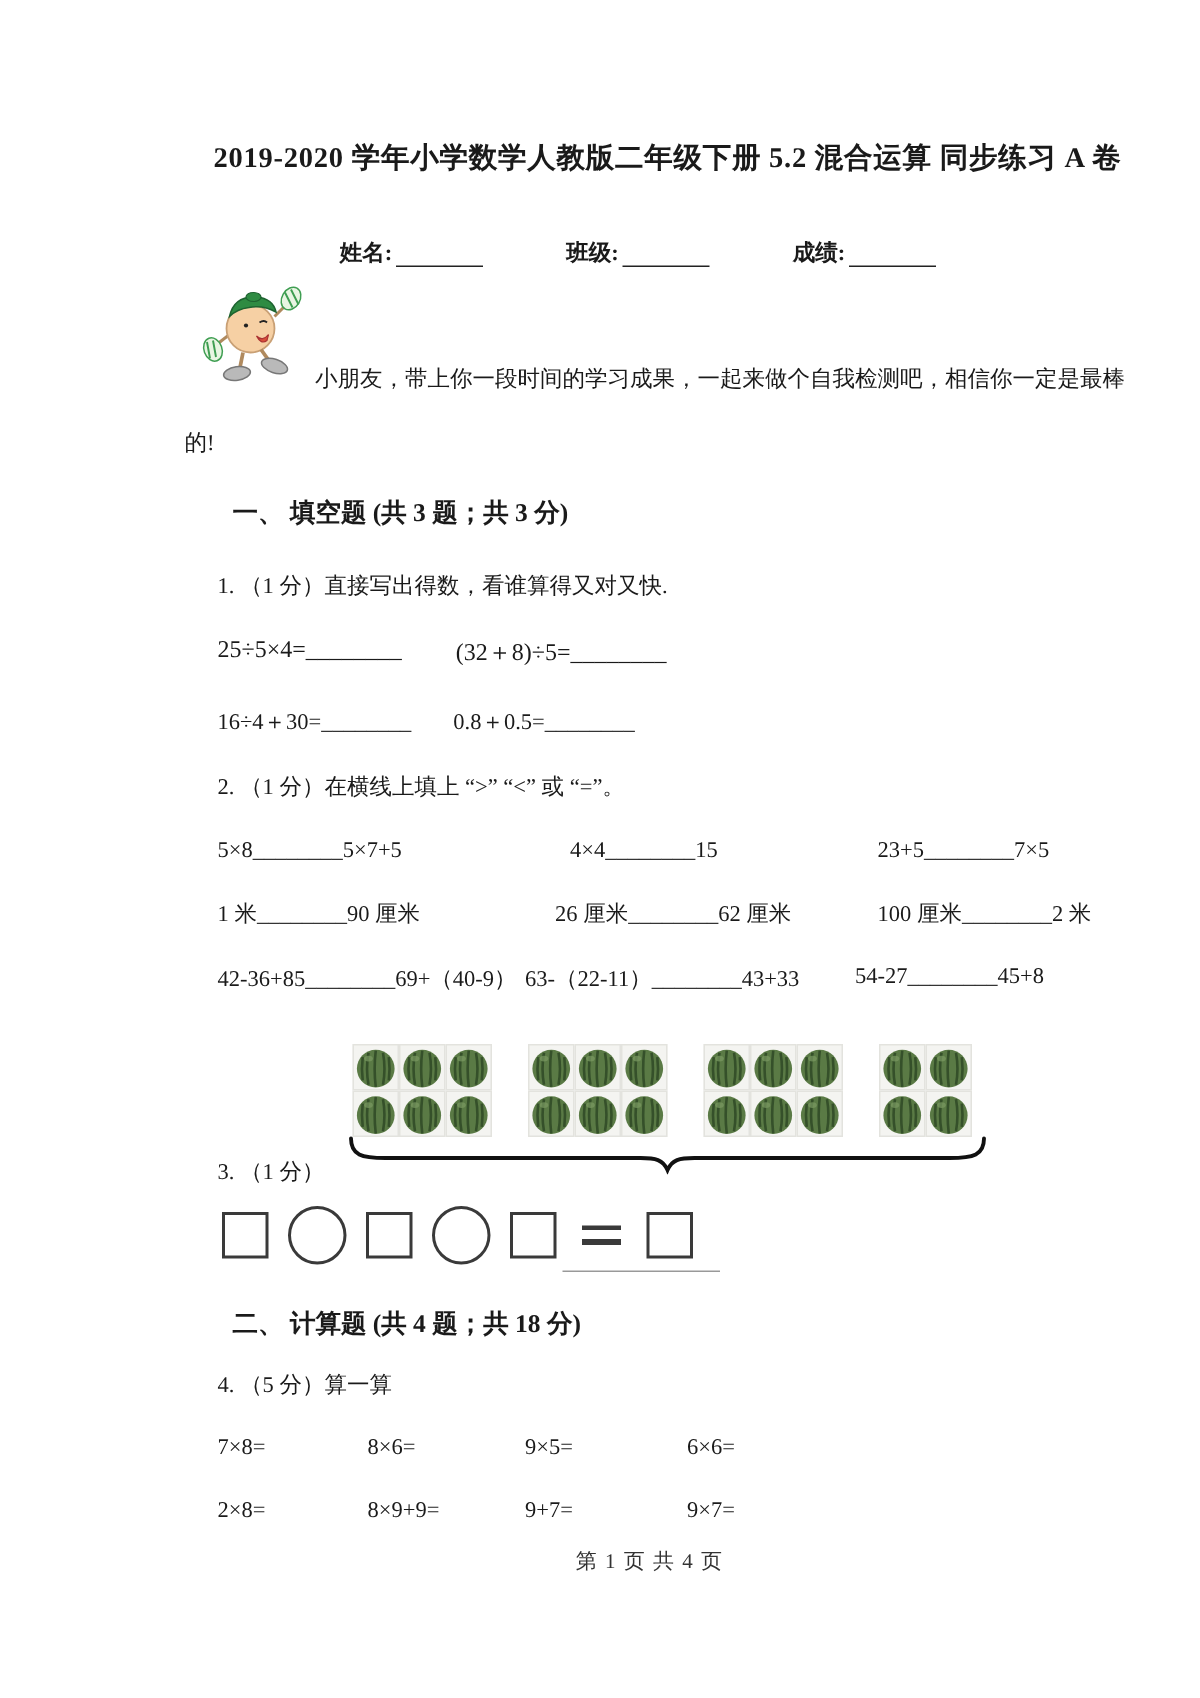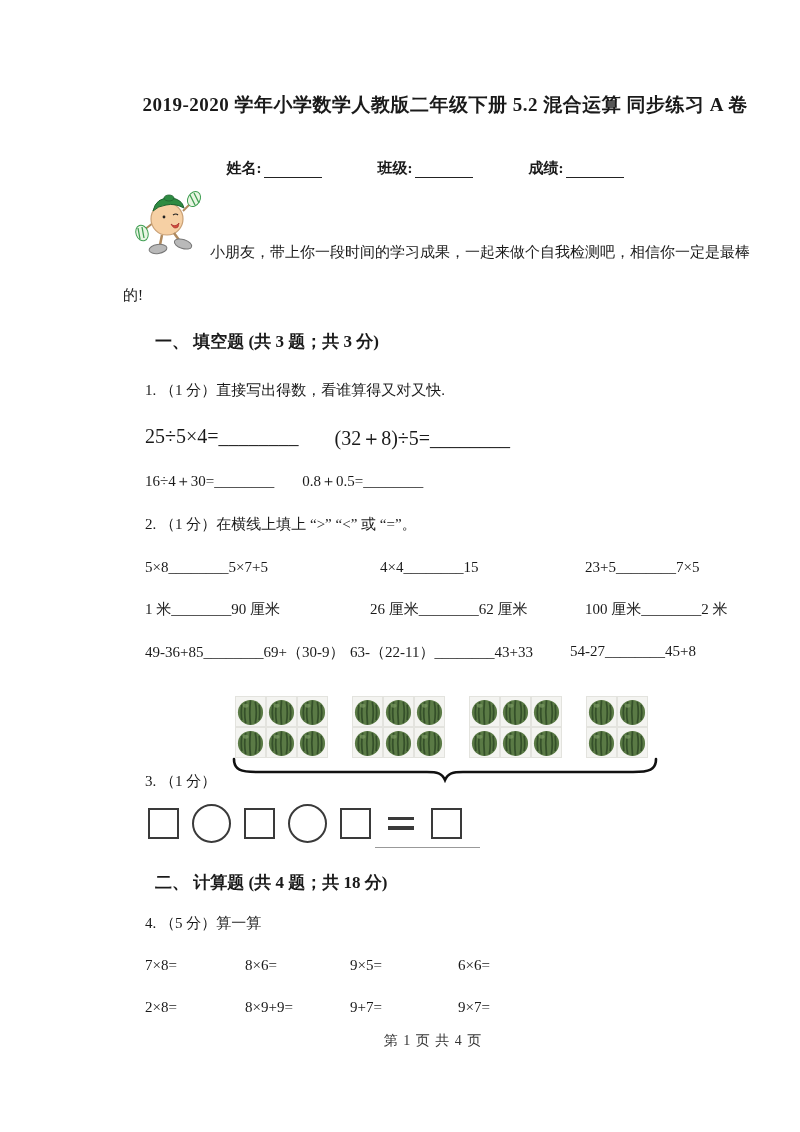--- a/index.html
+++ b/index.html
@@ -29,21 +29,21 @@
     border-bottom:1.5px solid #222;margin-left:2px;
   }
   .cartoon{left:86px;top:183px;width:78px;height:76px;}
   .intro-line1{left:165px;top:243px;font-size:15px;white-space:nowrap;}
   .intro-line2{left:78px;top:286px;font-size:15px;}
   .sec-heading{font-size:17px;font-weight:bold;white-space:nowrap;margin-left:40px;}
   .s1-heading{left:70px;top:330px;}
   .s2-heading{left:70px;top:871px;}
   .q-label{font-size:15px;white-space:nowrap;}
   .q1-label{left:100px;top:381px;}
-  .q1-row1{left:100px;top:425px;display:flex;gap:36px;font-size:20px;white-space:nowrap;}
+  .q1-row1{left:100px;top:425px;display:flex;gap:36px;font-size:16px;white-space:nowrap;}
   .q1-row2{left:100px;top:472px;display:flex;gap:28px;font-size:15px;white-space:nowrap;text-align:right;}
   .q2-label{left:100px;top:515px;}
   .q2-rows{left:100px;top:559px;width:640px;display:flex;flex-direction:column;row-gap:26px;font-size:15px;gap:24px;}
   .q2-row{display:grid;white-space:nowrap;}
   .q2-row:nth-child(1){grid-template-columns:235px 205px 1fr;}
   .q2-row:nth-child(2){grid-template-columns:225px 215px 1fr;}
   .q2-row:nth-child(3){grid-template-columns:205px 220px 1fr;}
   .melon-figure{
     left:190px;top:696px;width:424px;height:64px;
     display:flex;gap:24px;align-items:flex-start;
@@ -149,21 +149,21 @@
       <span>5×8________5×7+5</span>
       <span>4×4________15</span>
       <span>23+5________7×5</span>
     </div>
     <div class="q2-row">
       <span>1 米________90 厘米</span>
       <span>26 厘米________62 厘米</span>
       <span>100 厘米________2 米</span>
     </div>
     <div class="q2-row">
-      <span>49-36+85________69+（30-9）</span>
+      <span>42-36+85________69+（40-9）</span>
       <span>63-（22-11）________43+33</span>
       <span>54-27________45+8</span>
     </div>
   </div>
 
   <div class="abs melon-figure">
       <div class="melon-group" style="grid-template-columns: repeat(3, 31px);">
         <div class="melon-cell">
           <svg width="29" height="29" viewBox="0 0 30 30">
             <circle cx="15" cy="16" r="13" fill="#5a7a45"></circle>

